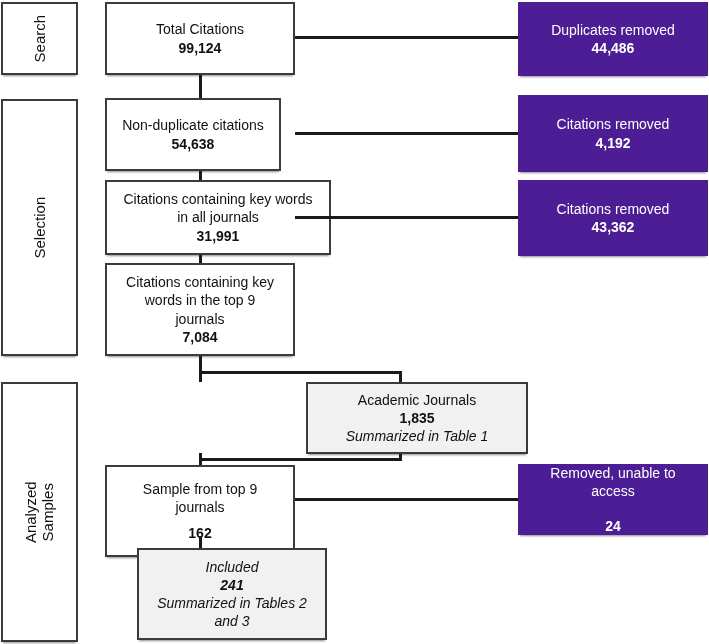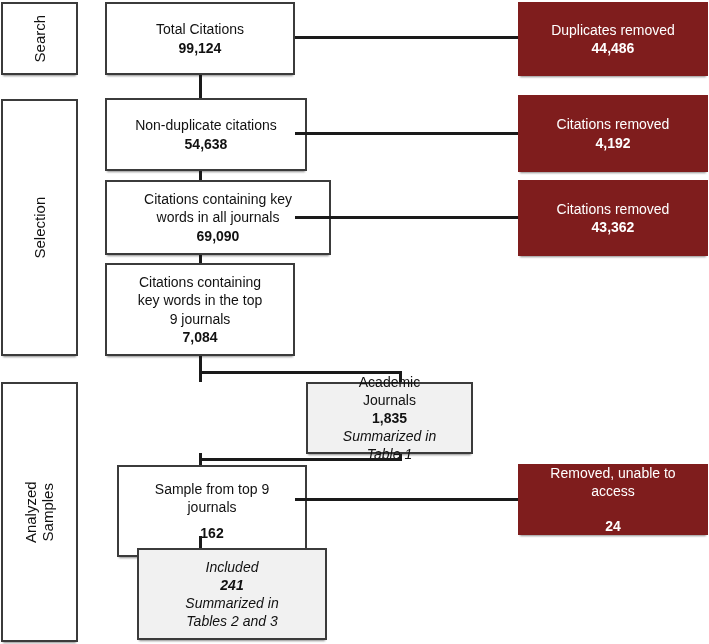--- a/index.html
+++ b/index.html
@@ -48,35 +48,35 @@
     box-sizing: border-box;
     border: 2px solid #3b3b3b;
     background: #ffffff;
     display: flex;
     flex-direction: column;
     align-items: center;
     justify-content: center;
     text-align: center;
     font-size: 14px;
     line-height: 1.3;
-    padding: 2px 27px;
+    padding: 2px 14px;
     box-shadow: 0 3px 2px -2px rgba(0,0,0,0.45);
   }
   .node .num { font-weight: bold; }
   .node.gray { background: #f1f1f1; }
   .node .note { font-style: italic; }
   .node.italic { font-style: italic; margin-left: 32px; }
 
   
   .removed {
     position: absolute;
     left: 518px;
     width: 190px;
     box-sizing: border-box;
-    background: #7f1d1d;
+    background: #4c1d95;
     color: #ffffff;
     display: flex;
     flex-direction: column;
     justify-content: center;
     text-align: center;
     font-size: 14px;
     line-height: 1.3;
     padding: 2px 12px;
     box-shadow: 0 3px 2px -2px rgba(0,0,0,0.45);
   }
@@ -101,43 +101,43 @@
   </div>
   <div class="stage-box" style="top:382px; height:260px;">
     <div class="stage-label wrap">Analyzed Samples</div>
   </div>
 
   <div class="node" style="left:105px; top:2px; width:190px; height:73px;">
     <div class="lbl">Total Citations</div>
     <div class="num">99,124</div>
   </div>
 
-  <div class="node" style="left:105px; top:98px; width:202px; height:73px;">
+  <div class="node" style="left:105px; top:98px; width:176px; height:73px;">
     <div class="lbl">Non-duplicate citations</div>
     <div class="num">54,638</div>
   </div>
 
   <div class="node" style="left:105px; top:180px; width:226px; height:75px;">
     <div class="lbl">Citations containing key words in all journals</div>
-    <div class="num">69,090</div>
+    <div class="num">31,991</div>
   </div>
 
   <div class="node" style="left:105px; top:263px; width:190px; height:93px;">
     <div class="lbl">Citations containing key words in the top 9 journals</div>
     <div class="num">7,084</div>
   </div>
 
 
-  <div class="node gray" style="left:306px; top:382px; width:167px; height:72px;">
+  <div class="node gray" style="left:306px; top:382px; width:222px; height:72px;">
     <div class="lbl">Academic Journals</div>
     <div class="num">1,835</div>
     <div class="note">Summarized in Table 1</div>
   </div>
 
-  <div class="node" style="left:117px; top:465px; width:190px; height:92px;gap:8px;">
+  <div class="node" style="left:105px; top:465px; width:190px; height:92px;gap:8px;">
     <div class="lbl">Sample from top 9 journals</div>
     <div class="num">162</div>
   </div>
 
   <div class="node gray italic" style="left:105px; top:548px; width:190px; height:92px;">
     <div class="lbl">Included</div>
     <div class="num">241</div>
     <div class="note">Summarized in Tables 2 and 3</div>
   </div>
 

